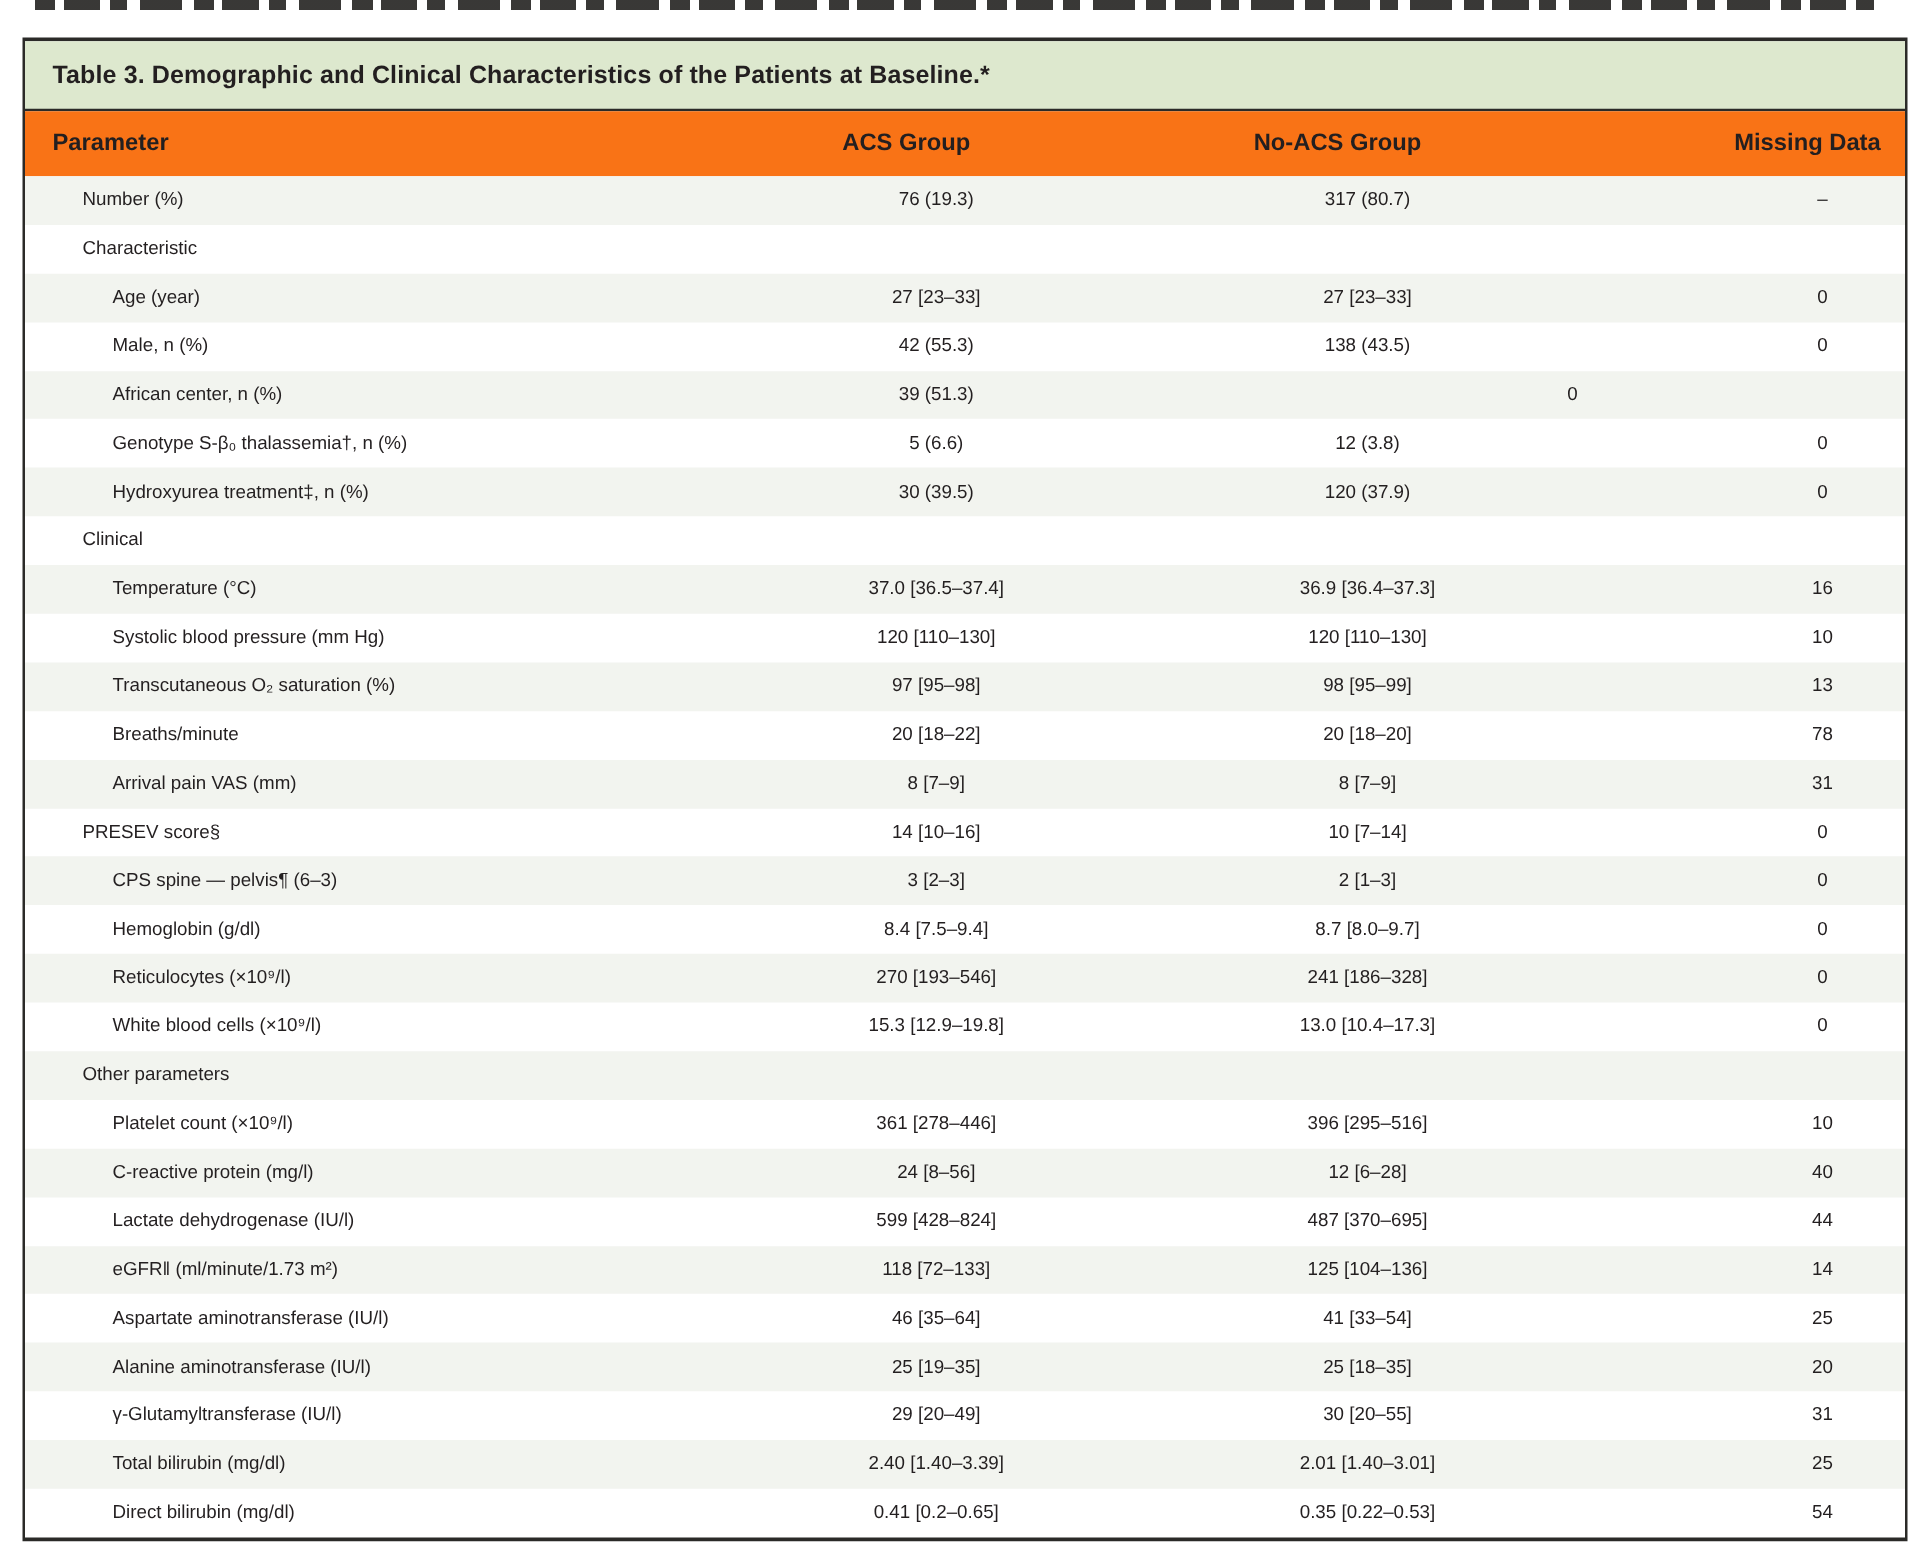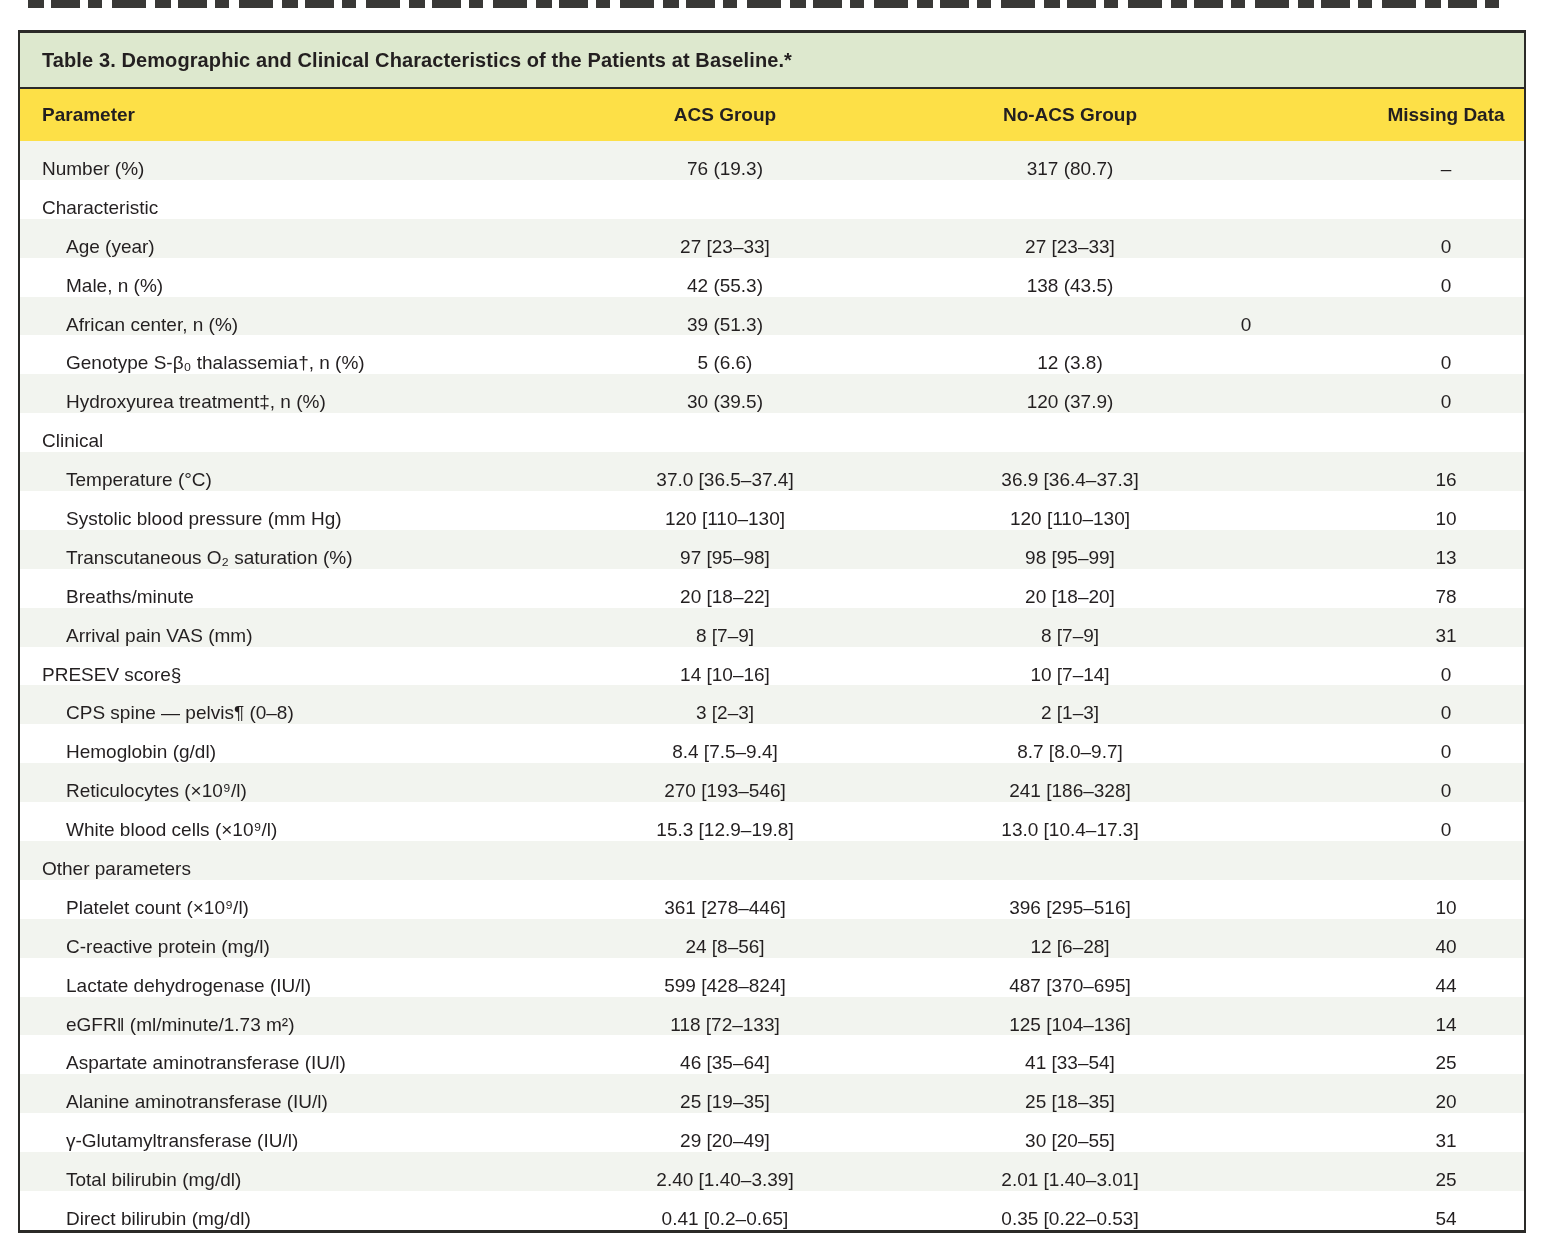--- a/index.html
+++ b/index.html
@@ -41,23 +41,23 @@
     background: var(--title-bg);
     border-bottom: 2px solid var(--border-dark);
     padding: 16px 22px 15px 22px;
     font-size: 20px; font-weight: 700;
     letter-spacing: 0.1px;
   }
   .head-row {
     display: flex; align-items: center;
     height: 52px;
     font-weight: 700; font-size: 19px;
-    background: #fde047;
-  }
-  .tr { display: flex; align-items: flex-end; height: 38.9px; font-size: 19px; }
+    background: #f97316;
+  }
+  .tr { display: flex; align-items: center; height: 38.9px; font-size: 15px; padding-left: 24px; }
   .tbody .tr:nth-child(odd) { background: var(--stripe); }
   .td { line-height: 1.1; }
   .param   { flex: 0 0 560px; padding-left: 22px; text-align: left; }
   .indent .param { padding-left: 46px; }
   .acs     { flex: 0 0 290px; text-align: center; }
   .noacs   { flex: 0 0 400px; text-align: center; }
   .missing { flex: 1 1 auto; text-align: center; padding-left: 116px; padding-right: 18px; }
   .head-row .param { padding-left: 22px; }
 </style>
 </head>
@@ -170,21 +170,21 @@
   </div>
 
   <div class="tr">
     <div class="td param">PRESEV score§</div>
     <div class="td acs">14 [10–16]</div>
     <div class="td noacs">10 [7–14]</div>
     <div class="td missing">0</div>
   </div>
 
   <div class="tr indent">
-    <div class="td param">CPS spine — pelvis¶ (0–8)</div>
+    <div class="td param">CPS spine — pelvis¶ (6–3)</div>
     <div class="td acs">3 [2–3]</div>
     <div class="td noacs">2 [1–3]</div>
     <div class="td missing">0</div>
   </div>
 
   <div class="tr indent">
     <div class="td param">Hemoglobin (g/dl)</div>
     <div class="td acs">8.4 [7.5–9.4]</div>
     <div class="td noacs">8.7 [8.0–9.7]</div>
     <div class="td missing">0</div>

